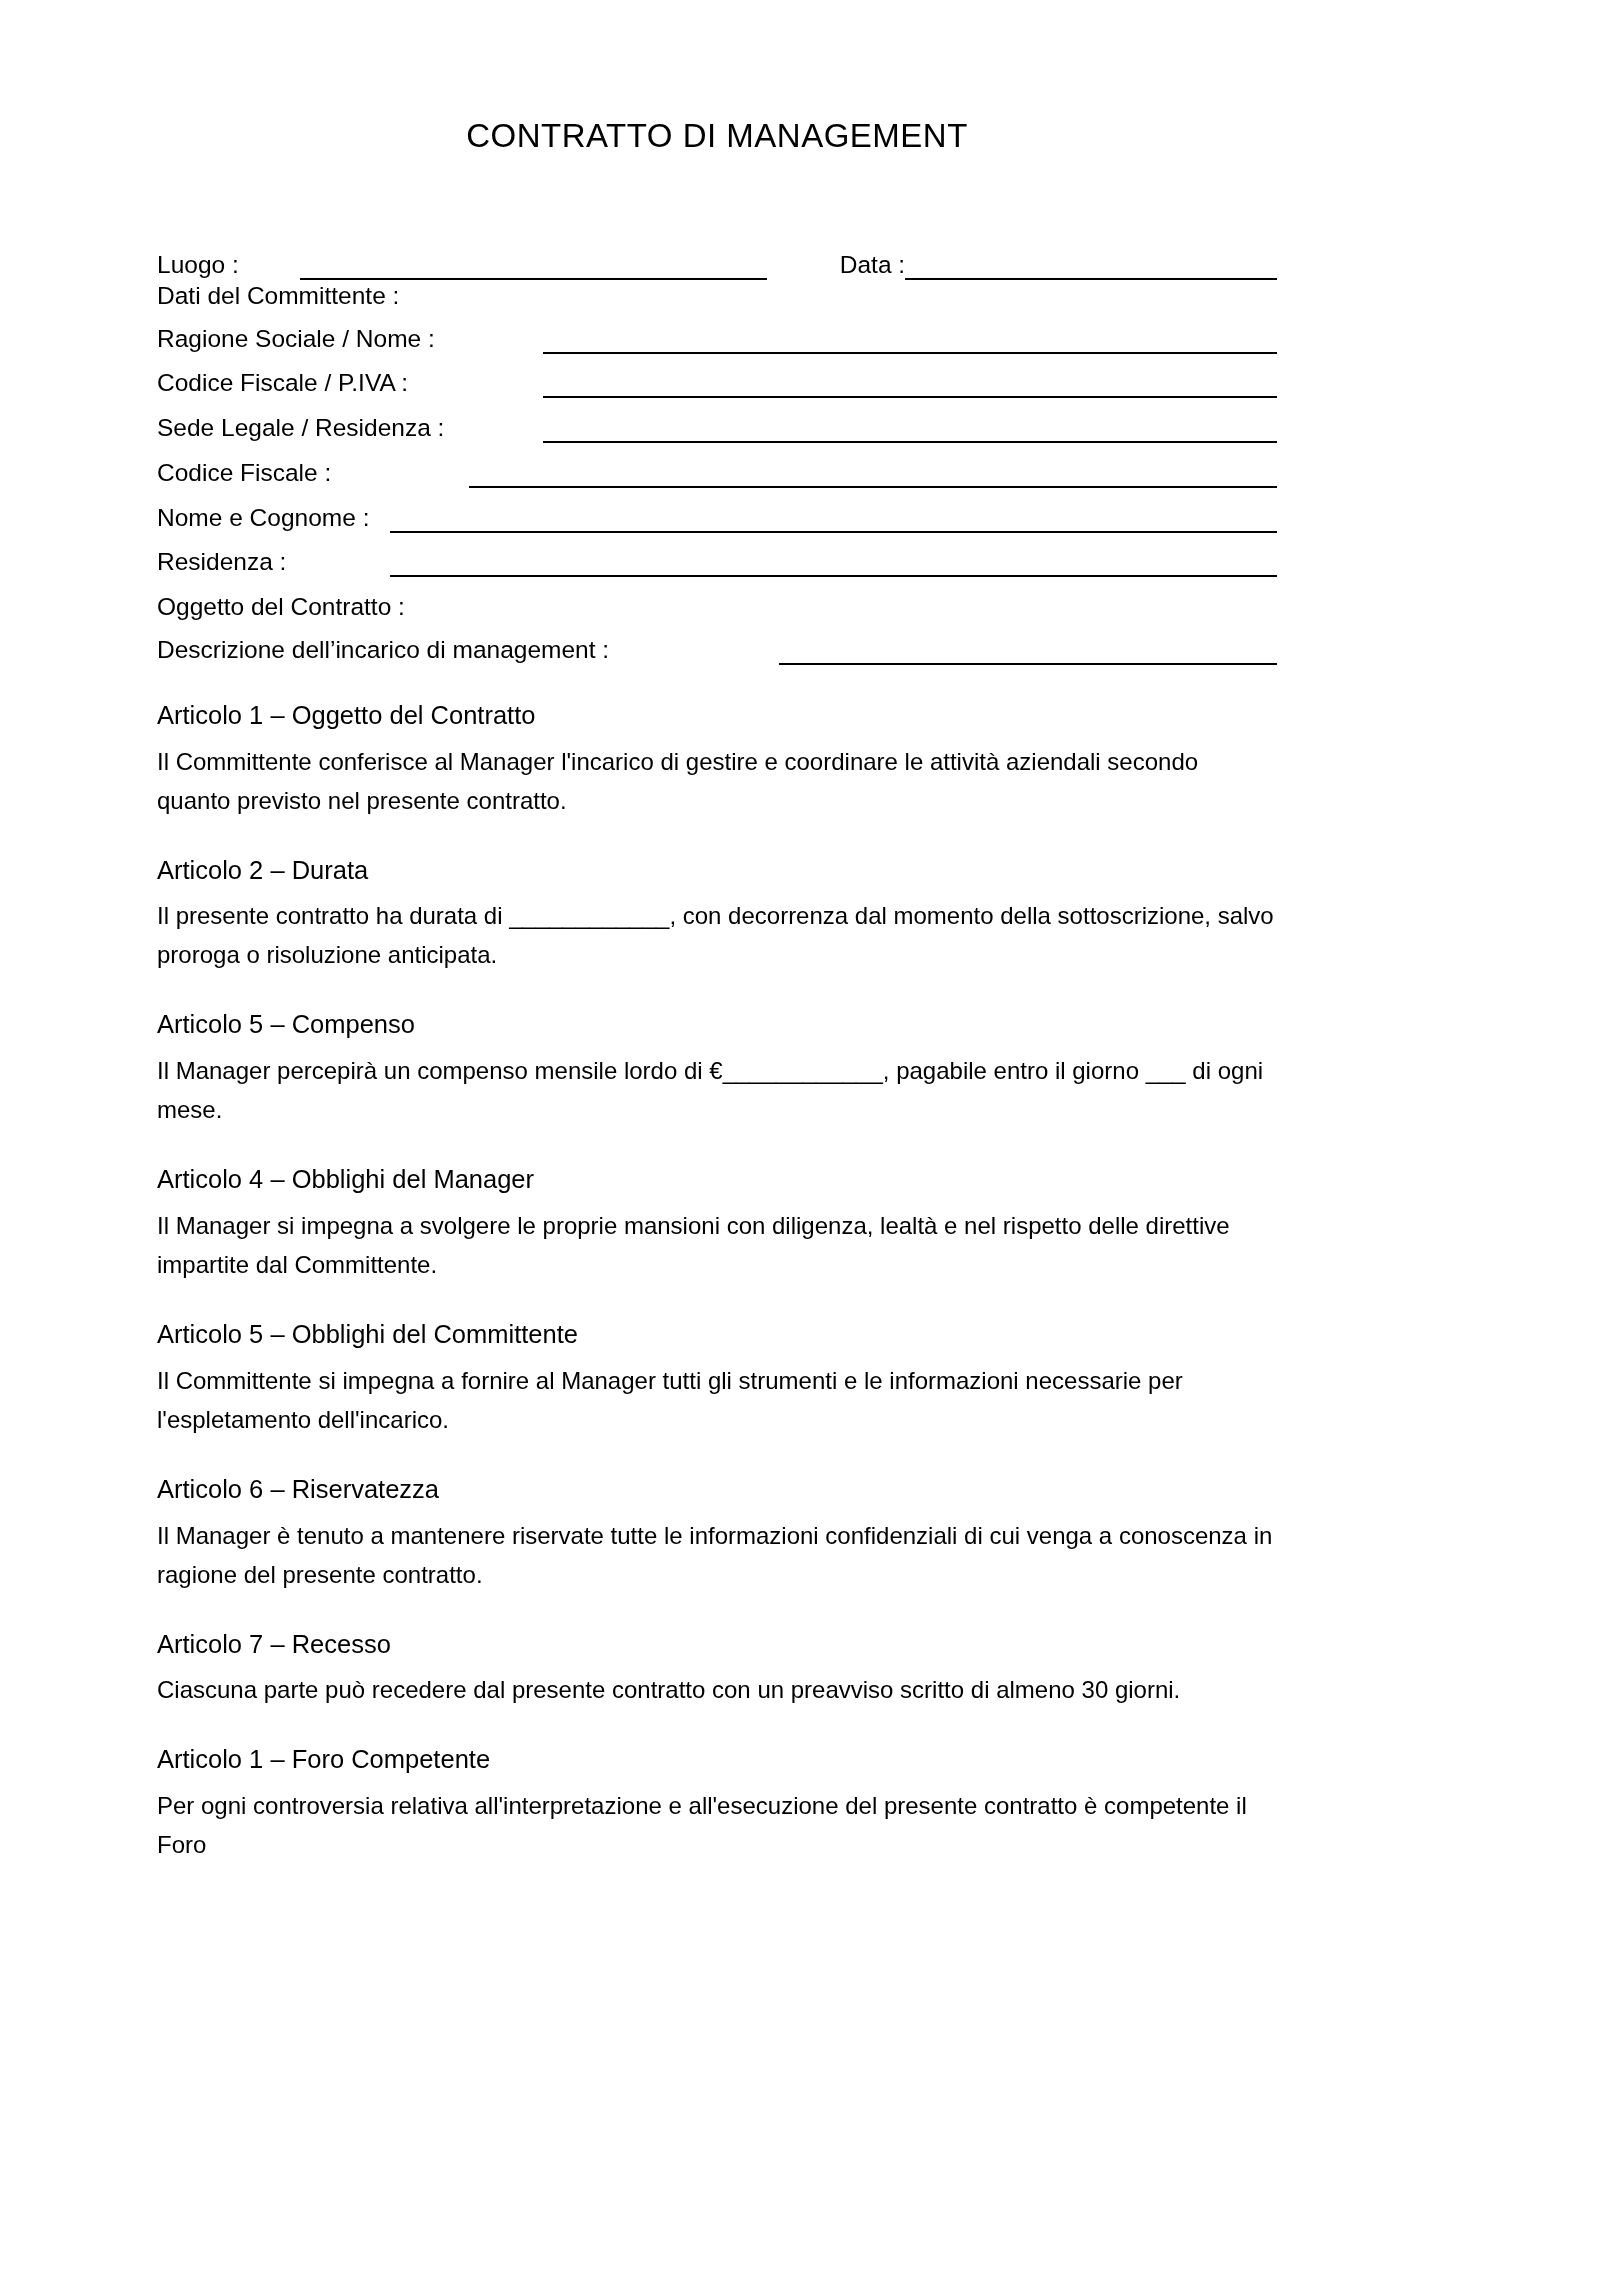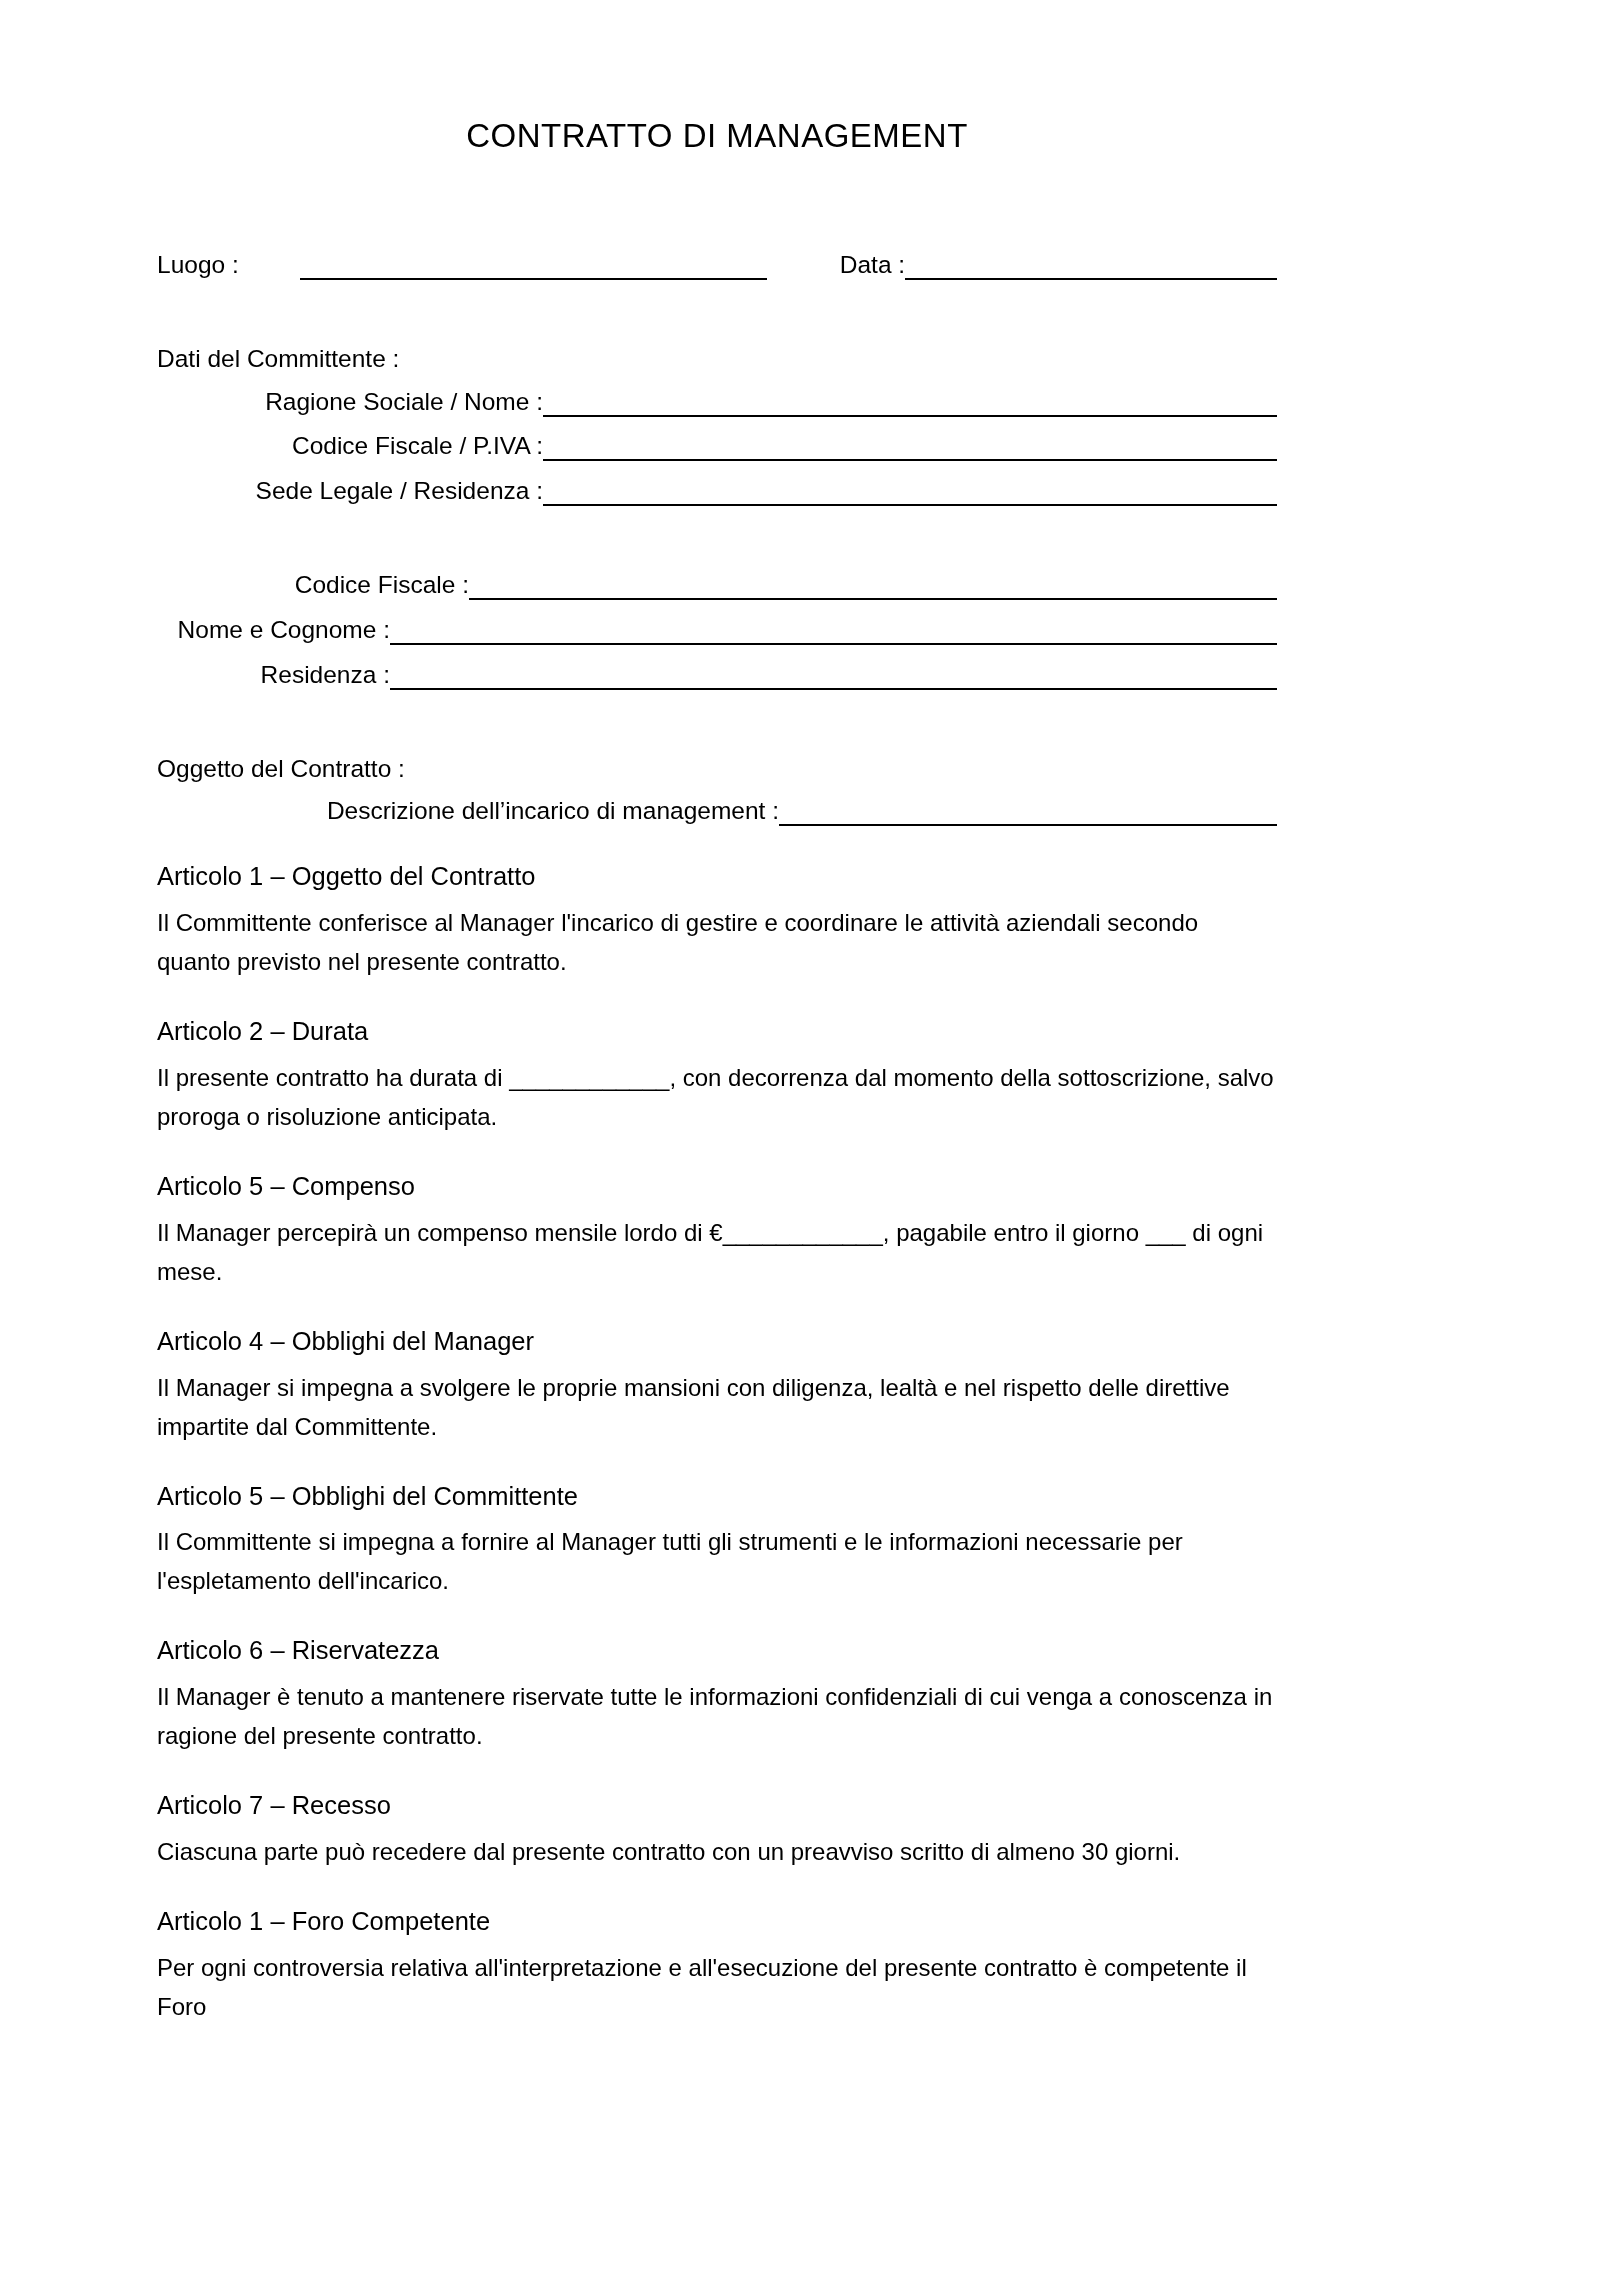--- a/index.html
+++ b/index.html
@@ -36,27 +36,26 @@
   }
   .fill-line {
     border-bottom: 2.9px solid #000000;
     height: 31px;
     box-sizing: border-box;
   }
   .meta-row .luogo-line { width: 467px; margin-left: 61px; flex: none; }
   .meta-row .data-label { margin-left: 73px; }
   .meta-row .data-line  { flex: 1; }
 
-  .section { margin-top: 63px; }
+  .section { }
   .section-heading { margin-bottom: 11.8px; }
   .field-row {
     display: flex;
     height: 31px;
     margin-bottom: 13.7px;
-    text-align: right;
   }
   .field-row .fill-line { flex: 1; }
   .committente .field-label { width: 386px; flex: none; }
   .manager .field-row:nth-of-type(1) .field-label { width: 312px; flex: none; }
   .manager .field-row:nth-of-type(2) .field-label,
   .manager .field-row:nth-of-type(3) .field-label { width: 233px; flex: none; }
   .oggetto .field-label { width: 622px; flex: none; }
 
   .articles { margin-top: 32px; }
   .article { margin-top: 35px; }

